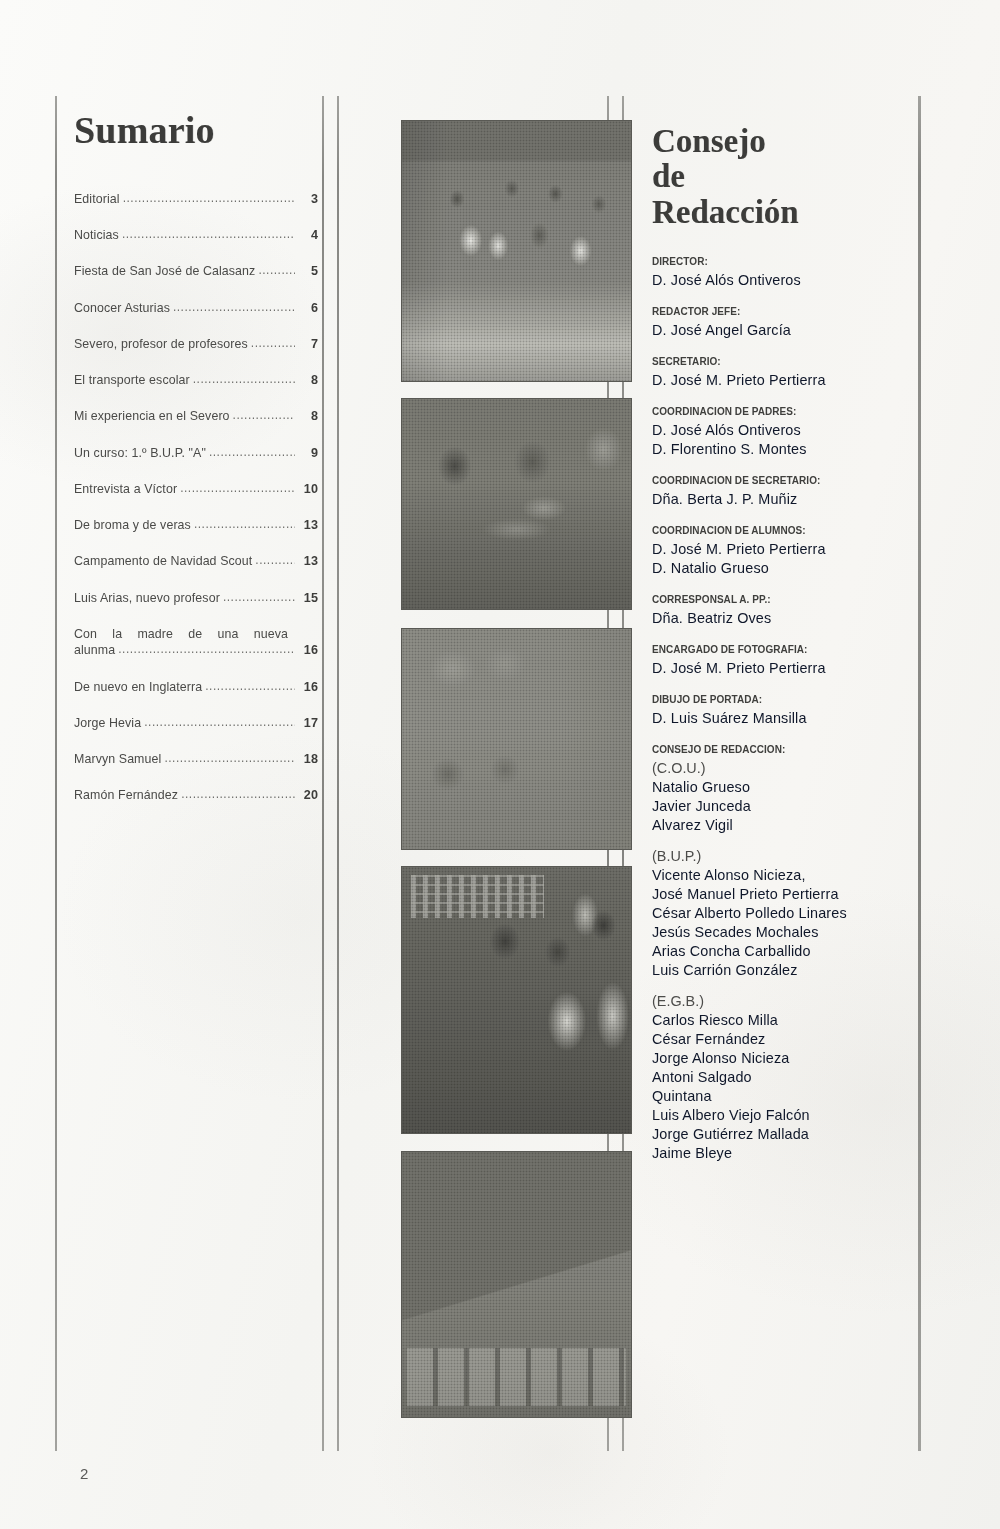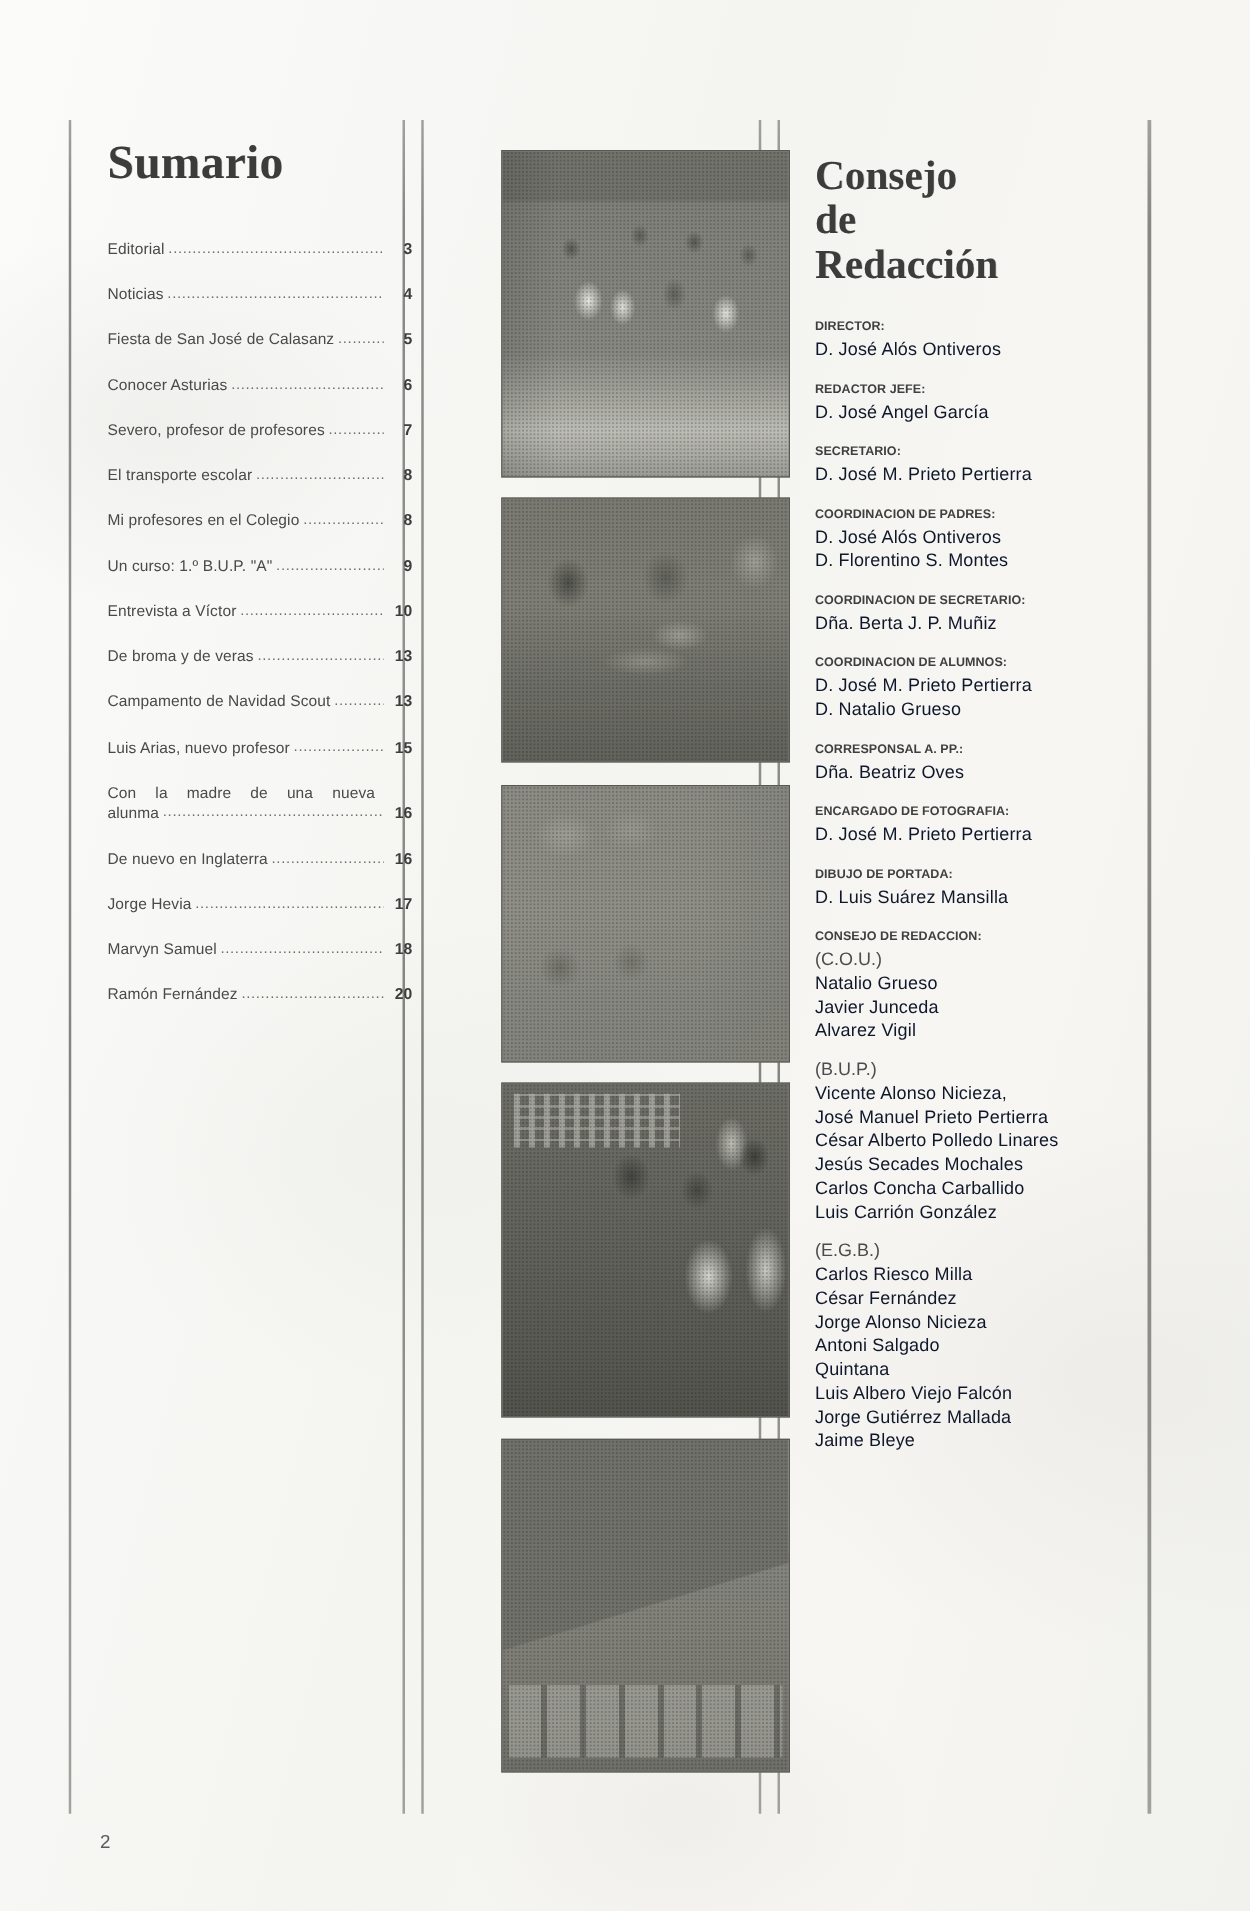--- a/index.html
+++ b/index.html
@@ -51,21 +51,21 @@
   .rule.r-left   { left: 55px;  }
   .rule.r-m1     { left: 322px; }
   .rule.r-m2     { left: 337px; }
   .rule.r-m3     { left: 607px; }
   .rule.r-m4     { left: 622px; }
   .rule.r-right  { left: 918px; width: 3px; }
 
   
   .col-sumario {
     position: absolute;
-    left: 84px;
+    left: 72px;
     top: 108px;
     width: 248px;
   }
   .sumario-title {
     font-family: "Liberation Serif", serif;
     font-weight: bold;
     font-size: 38px;
     color: #ララ;
     color: #3c3c3a;
     letter-spacing: .2px;
@@ -360,21 +360,21 @@
       <div class="toc-item">
         <div class="toc-line">
           <span class="toc-label">El transporte escolar</span>
           <span class="toc-leader">.................................................</span>
           <span class="toc-page">8</span>
         </div>
       </div>
 
       <div class="toc-item">
         <div class="toc-line">
-          <span class="toc-label">Mi profesores en el Colegio</span>
+          <span class="toc-label">Mi experiencia en el Severo</span>
           <span class="toc-leader">.................................................</span>
           <span class="toc-page">8</span>
         </div>
       </div>
 
       <div class="toc-item">
         <div class="toc-line">
           <span class="toc-label">Un curso: 1.º B.U.P. "A"</span>
           <span class="toc-leader">.................................................</span>
           <span class="toc-page">9</span>
@@ -559,21 +559,21 @@
       <div class="staff-group-label first">(C.O.U.)</div>
       <div class="staff-name">Natalio Grueso</div>
       <div class="staff-name">Javier Junceda</div>
       <div class="staff-name">Alvarez Vigil</div>
 
       <div class="staff-group-label">(B.U.P.)</div>
       <div class="staff-name">Vicente Alonso Nicieza,</div>
       <div class="staff-name">José Manuel Prieto Pertierra</div>
       <div class="staff-name">César Alberto Polledo Linares</div>
       <div class="staff-name">Jesús Secades Mochales</div>
-      <div class="staff-name">Carlos Concha Carballido</div>
+      <div class="staff-name">Arias Concha Carballido</div>
       <div class="staff-name">Luis Carrión González</div>
 
       <div class="staff-group-label">(E.G.B.)</div>
       <div class="staff-name">Carlos Riesco Milla</div>
       <div class="staff-name">César Fernández</div>
       <div class="staff-name">Jorge Alonso Nicieza</div>
       <div class="staff-name">Antoni Salgado</div>
       <div class="staff-name">Quintana</div>
       <div class="staff-name">Luis Albero Viejo Falcón</div>
       <div class="staff-name">Jorge Gutiérrez Mallada</div>

